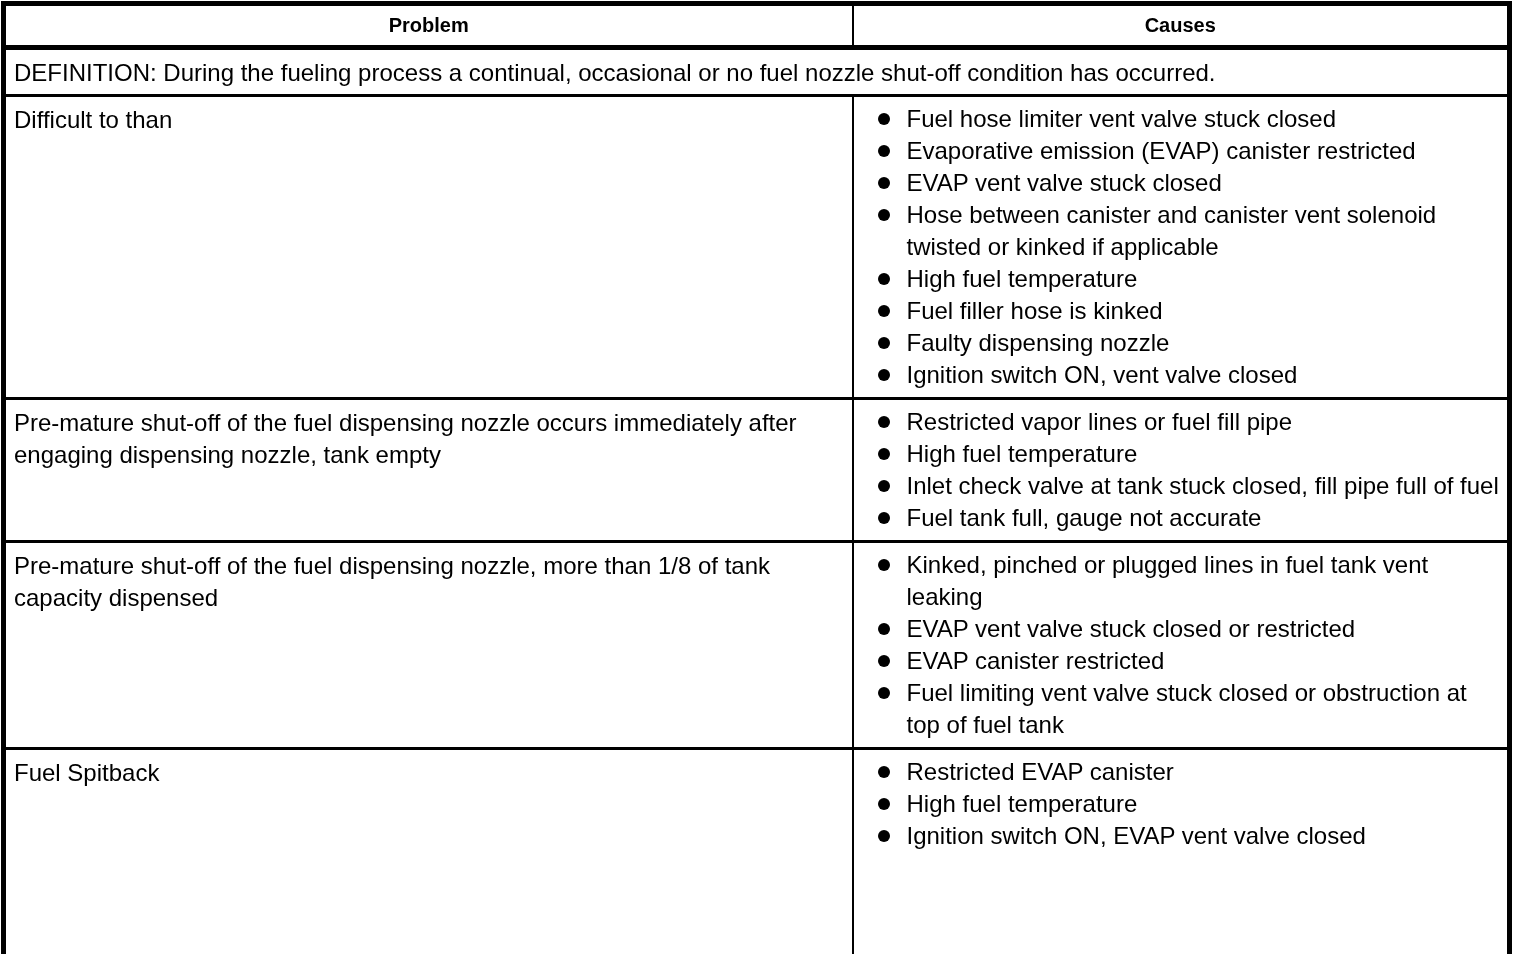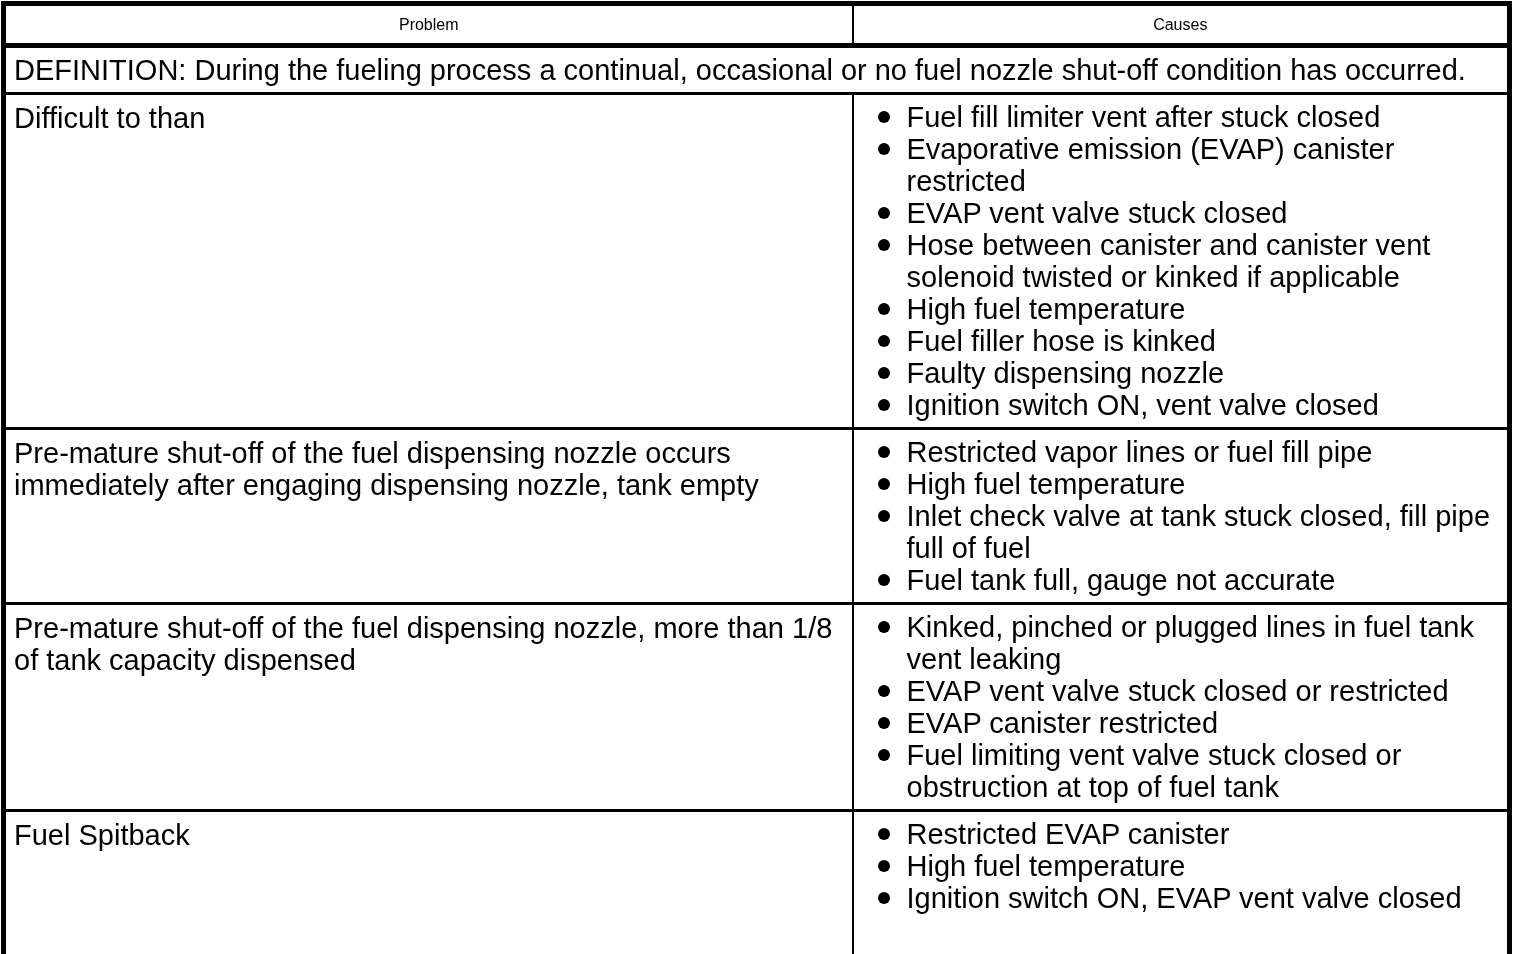--- a/index.html
+++ b/index.html
@@ -27,32 +27,32 @@
     table-layout: fixed;
     width: 1511px;
     height: 944px;
     border: 5px solid var(--border-color);
   }
   col.problem-col { width: 849px; }
   col.causes-col  { width: auto; }
 
   th.col-header {
     border-bottom: 5px solid var(--border-color);
-    font-size: 16px;
-    font-weight: normal;
+    font-size: 20px;
+    font-weight: bold;
     text-align: center;
     padding: 8px 4px;
     height: 42px;
     vertical-align: middle;
   }
   th.col-header + th.col-header { border-left: 2px solid var(--border-color); }
 
   td { 
     vertical-align: top;
-    font-size: 29px;
+    font-size: 24px;
   }
   td.definition-cell {
     border-bottom: 3px solid var(--border-color);
     padding: 9px 10px 8px 8px;
     line-height: 27px;
     height: 44px;
   }
   tr.data-row td { border-top: 3px solid var(--border-color); }
   td.problem-cell {
     padding: 7px 14px 8px 8px;
@@ -110,21 +110,21 @@
       </tr>
     </tbody>
     <tbody id="rows-body">
 
     <tr class="data-row">
           <td class="problem-cell">Difficult to than</td>
           <td class="causes-cell">
             <ul class="causes-list">
               <li>
                 <span class="bullet"></span>
-                <span class="cause-text">Fuel fill limiter vent after stuck closed</span>
+                <span class="cause-text">Fuel hose limiter vent valve stuck closed</span>
               </li>
               <li>
                 <span class="bullet"></span>
                 <span class="cause-text">Evaporative emission (EVAP) canister restricted</span>
               </li>
               <li>
                 <span class="bullet"></span>
                 <span class="cause-text">EVAP vent valve stuck closed</span>
               </li>
               <li>

